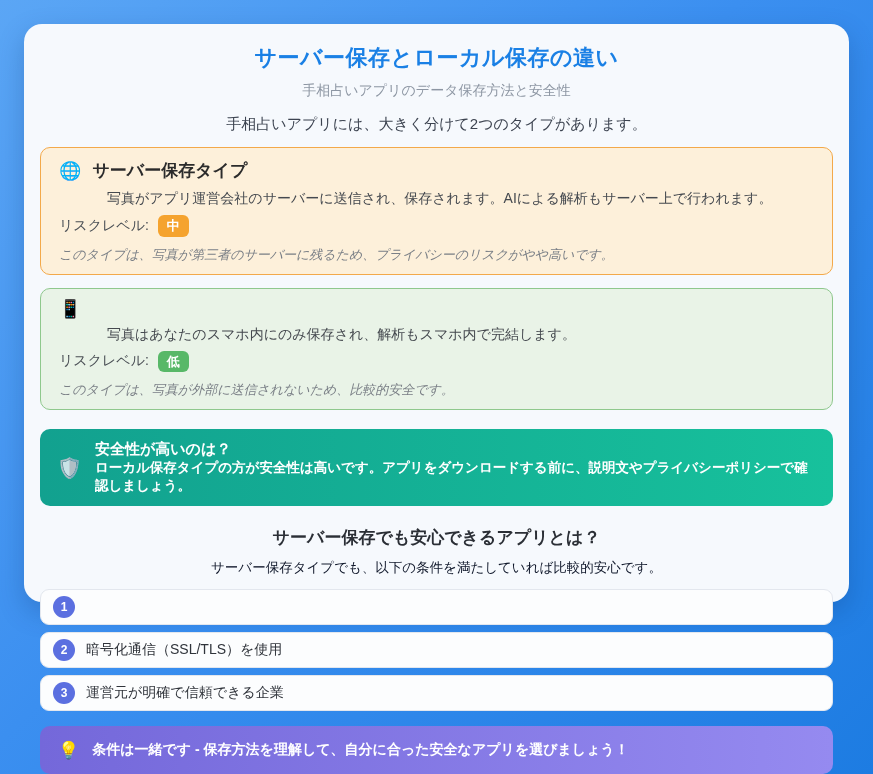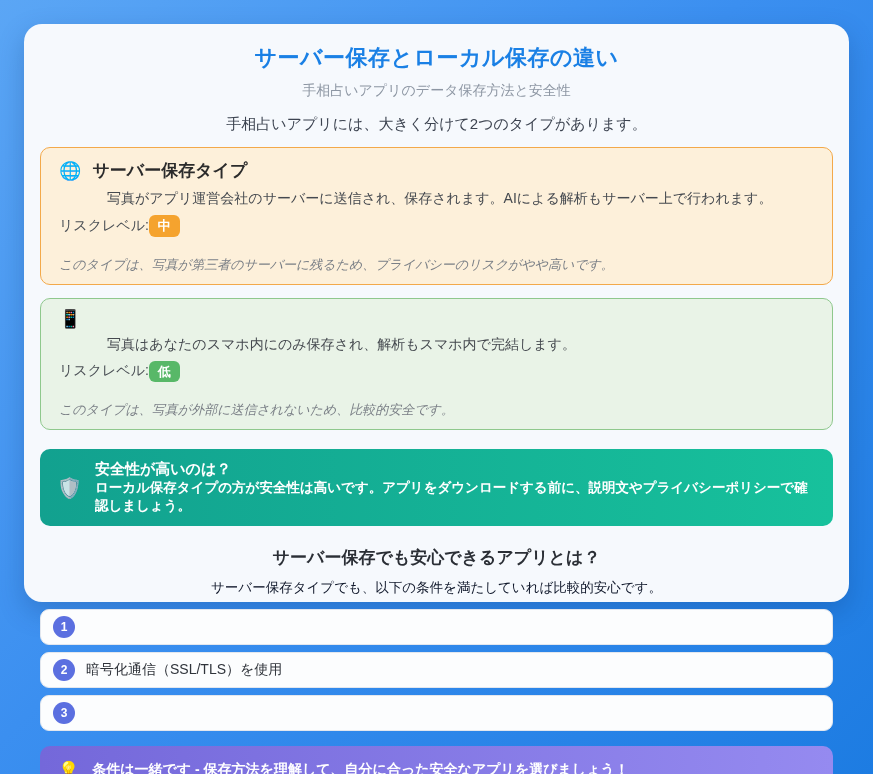--- a/index.html
+++ b/index.html
@@ -45,28 +45,28 @@
     border-radius: 10px;
     padding: 11px 18px 10px;
     margin-top: 13px;
   }
   .type-card.server { background: #fdf0da; border: 1.5px solid #f3a94a; }
   .type-card.local  { background: #e9f3e7; border: 1.5px solid #8fc88d; }
   .type-header { display: flex; align-items: center; gap: 11px; }
   .type-icon { font-size: 18px; line-height: 1; }
   .type-title { font-size: 17px; font-weight: bold; color: #2b2b2b; }
   .type-desc { margin-top: 8px; font-size: 14px; color: #45494f; margin-left: 48px; }
-  .risk-row { margin-top: 7px; display: flex; align-items: center; font-size: 14px; color: #4a4f55; }
+  .risk-row { margin-top: 7px; display: flex; align-items: center; gap: 9px; font-size: 14px; color: #4a4f55; }
   .risk-badge {
     color: #ffffff; font-weight: bold; font-size: 13px;
     padding: 3px 9px; border-radius: 6px; line-height: 1.2;
   }
   .risk-badge.mid { background: #f5a32e; }
   .risk-badge.low { background: #58b868; }
-  .type-note { margin-top: 19px; font-style: italic; font-size: 13px; color: #7a7f86; }
+  .type-note { margin-top: 9px; font-style: italic; font-size: 13px; color: #7a7f86; }
   .safety-banner {
     margin-top: 19px;
     border-radius: 10px;
     padding: 11px 17px;
     background: linear-gradient(90deg, #12a18f 0%, #17c19c 100%);
     color: #ffffff;
     display: flex; align-items: center; gap: 13px;
   }
   .safety-icon { font-size: 20px; line-height: 1; }
   .safety-title { font-size: 15px; font-weight: bold; }
@@ -149,20 +149,21 @@
   <div class="cond-list">
     <div class="cond-item">
       <span class="cond-num">1</span>
     </div>
     <div class="cond-item">
       <span class="cond-num">2</span>
       <span class="cond-text">暗号化通信（SSL/TLS）を使用</span>
     </div>
     <div class="cond-item">
       <span class="cond-num">3</span>
+      <span class="cond-text">運営元が明確で信頼できる企業</span>
     </div>
   </div>
 
   <div class="tip-banner">
     <span class="tip-icon">💡</span>
     <span class="tip-text">条件は一緒です - 保存方法を理解して、自分に合った安全なアプリを選びましょう！</span>
   </div>
 
 </div>
 

